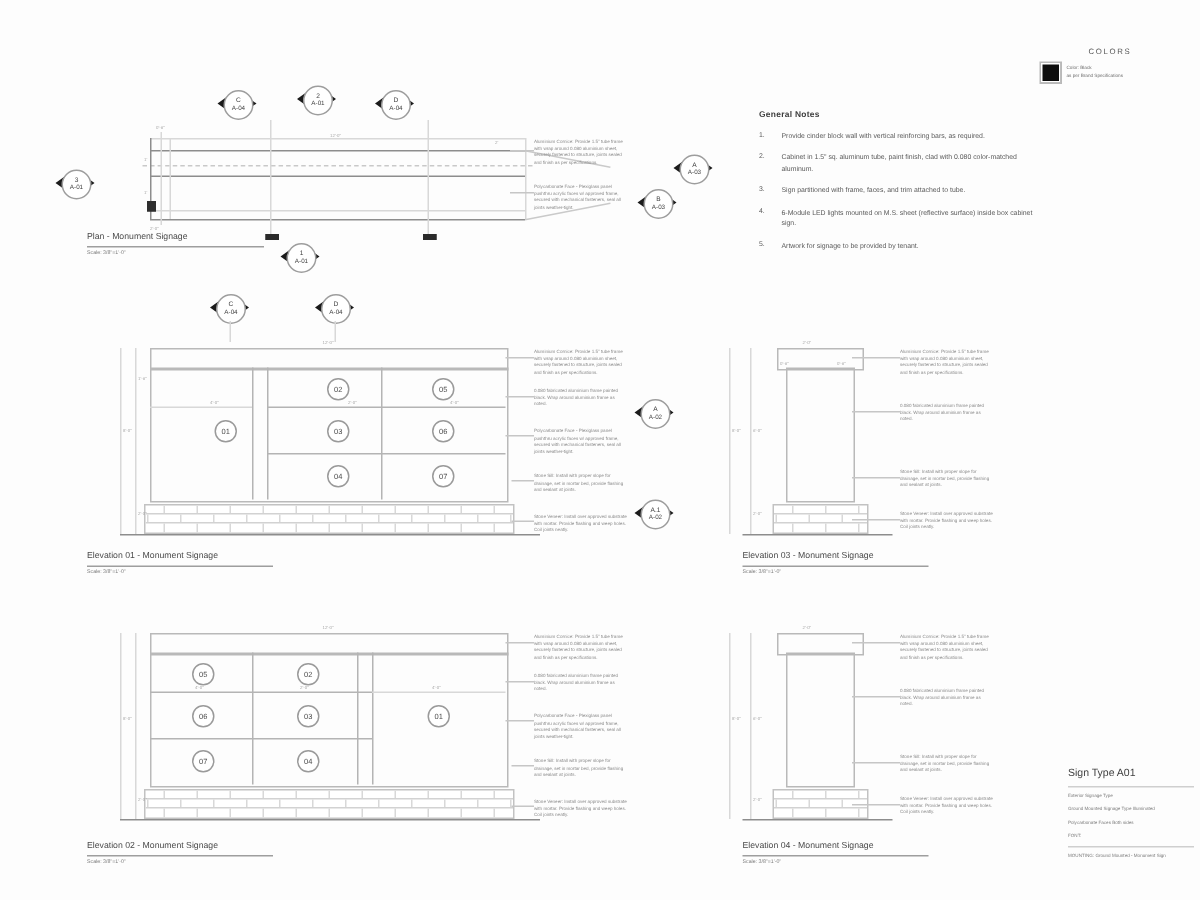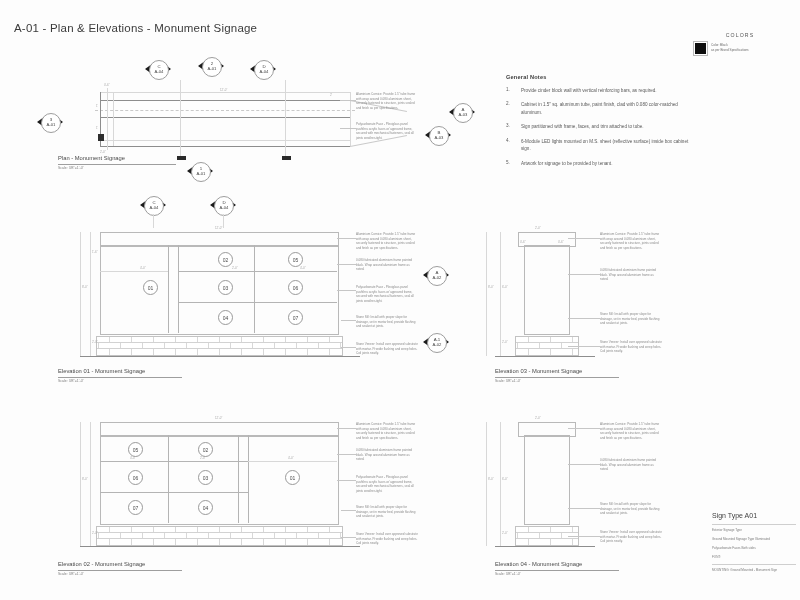--- a/index.html
+++ b/index.html
@@ -73,21 +73,20 @@
   .signtype{position:absolute;left:712px;top:512px;width:84px;}
   .st-title{font-size:7px;color:#3f3f3f;margin-bottom:5px;}
   .st-line{font-size:3.05px;line-height:1.6;color:#7b7b7b;margin-bottom:4px;}
   .st-rule{height:1px;background:#cfcfcf;margin:3px 0;}
 </style>
 </head>
 <body>
 
 <div class="sheet">
 
-  <div class="page-title">A-01 - Plan &amp; Elevations - Monument Signage</div>
 
   <div class="colors-block">
     <div class="colors-head">COLORS</div>
     <div class="colors-row">
       <div class="swatch"></div>
       <div class="swatch-txt">
         <div>Color:  Black</div>
         <div>as per Brand Specifications</div>
       </div>
     </div>

